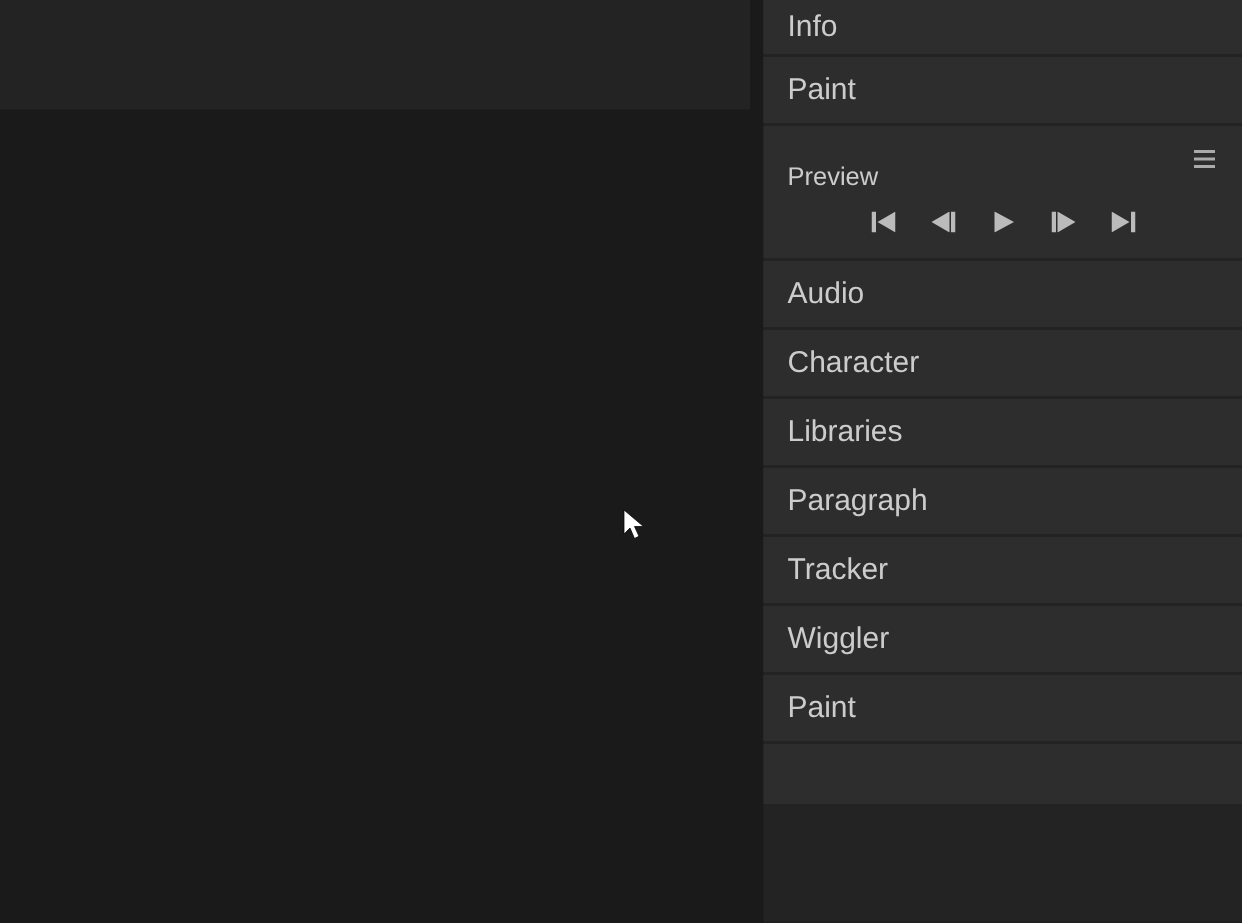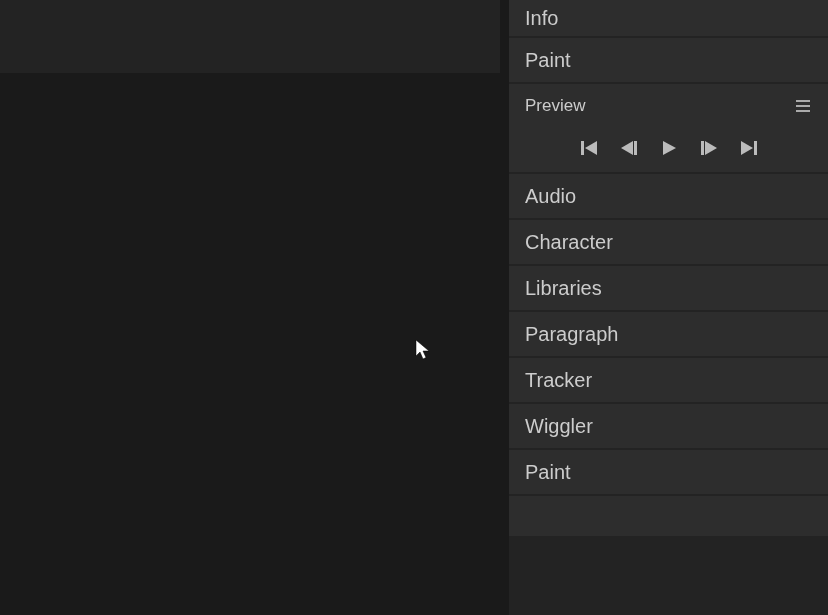--- a/index.html
+++ b/index.html
@@ -54,21 +54,21 @@
       user-select: none;
     }
     .preview-section {
       background: #2d2d2d;
       margin-bottom: 2px;
     }
     .preview-header {
       height: 44px;
       padding-left: 16px;
       display: flex;
-      align-items: center;
+      align-items: flex-end;
       color: #cccccc;
       font-size: 17px;
       position: relative;
       cursor: pointer;
     }
     .preview-header .label {
       font-weight: 500;
     }
     .menu-icon {
       position: absolute;

